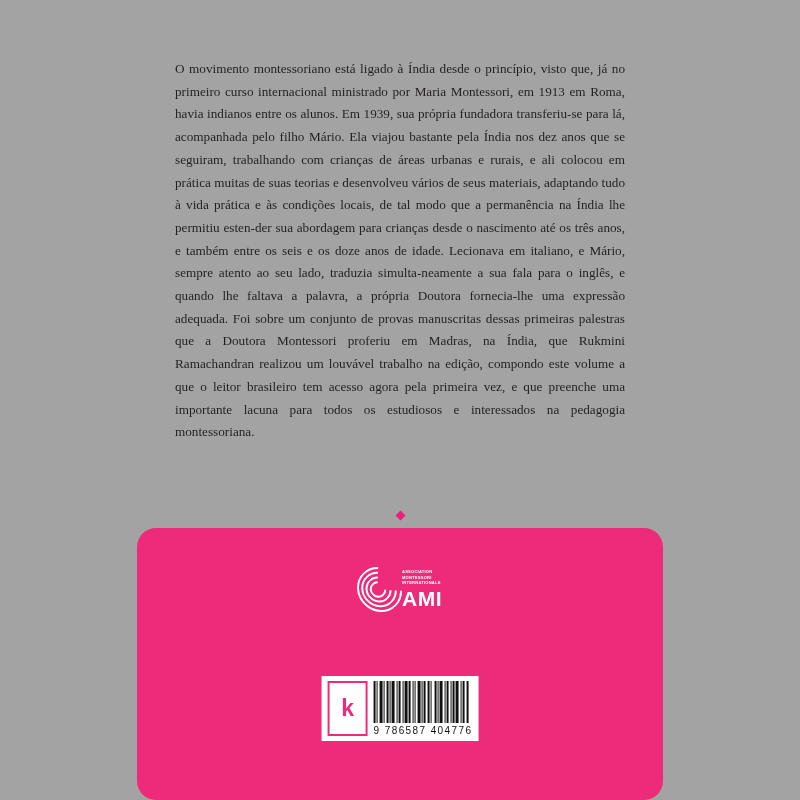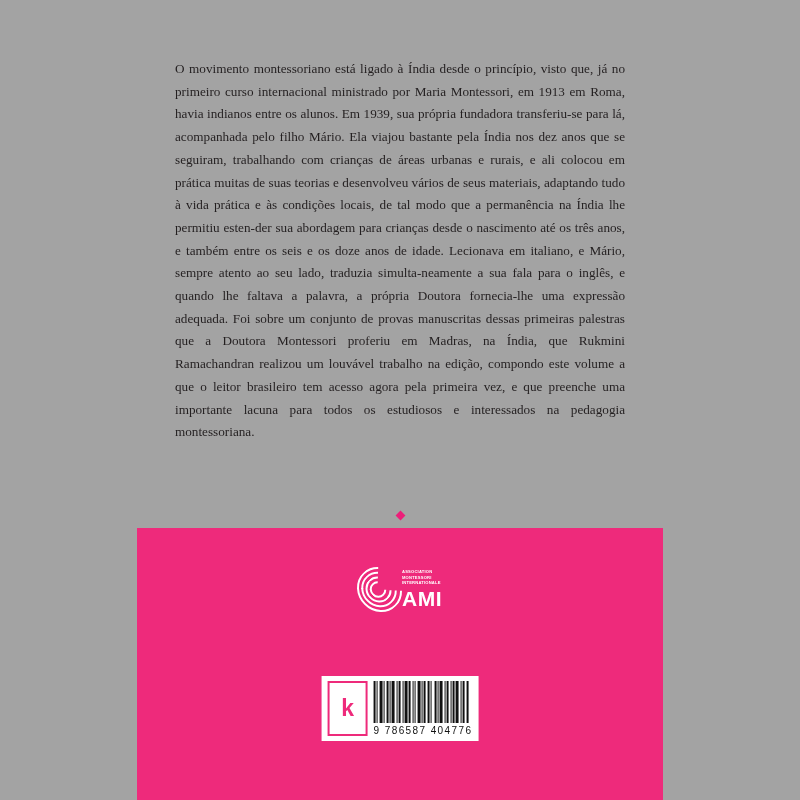--- a/index.html
+++ b/index.html
@@ -46,20 +46,21 @@
     background: #ec1e79;
     transform: rotate(45deg);
   }
   .pink-panel {
     position: absolute;
     left: 137px;
     top: 528px;
     width: 526px;
     height: 272px;
     background: #ee2a7b;
+    border-radius: 19px;
   }
   .logos {
     position: absolute;
     left: 0;
     top: 38px;
     width: 526px;
     display: flex;
     align-items: center;
     justify-content: center;
     gap: 38px;

